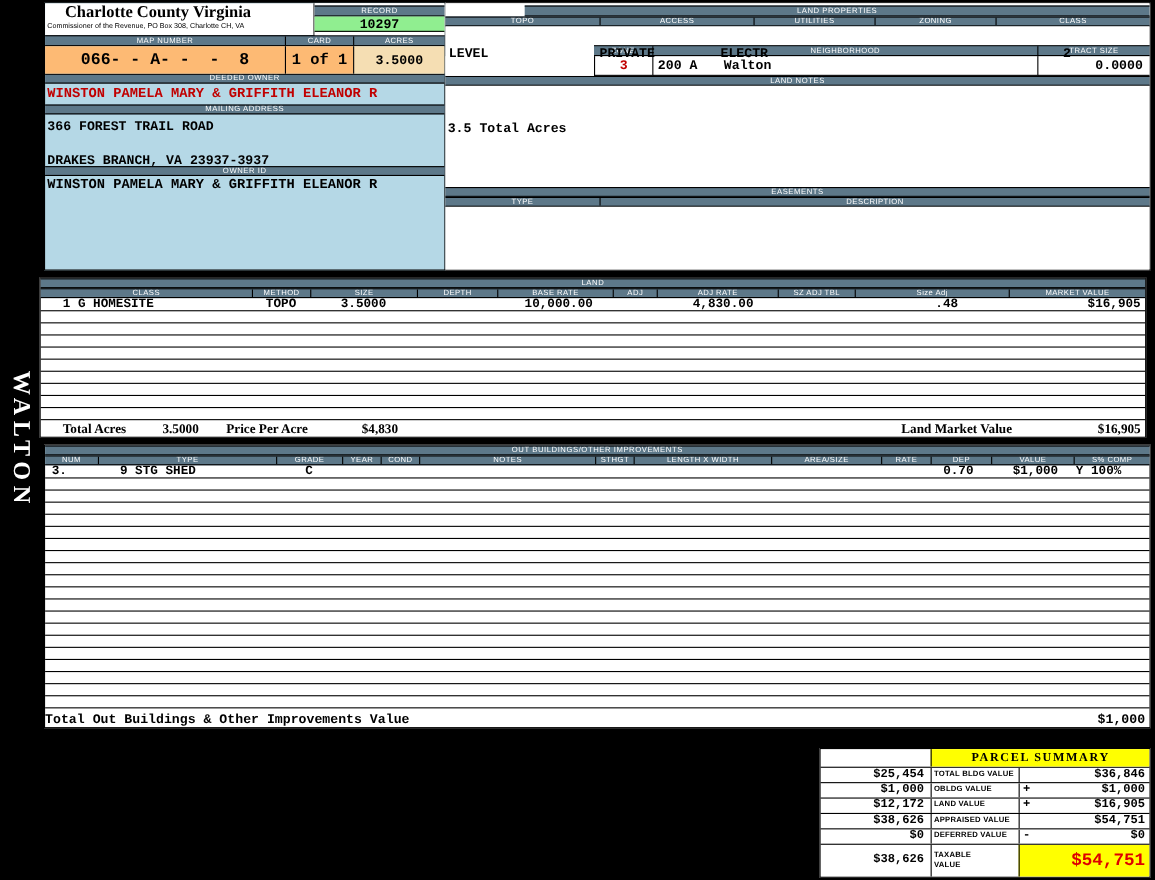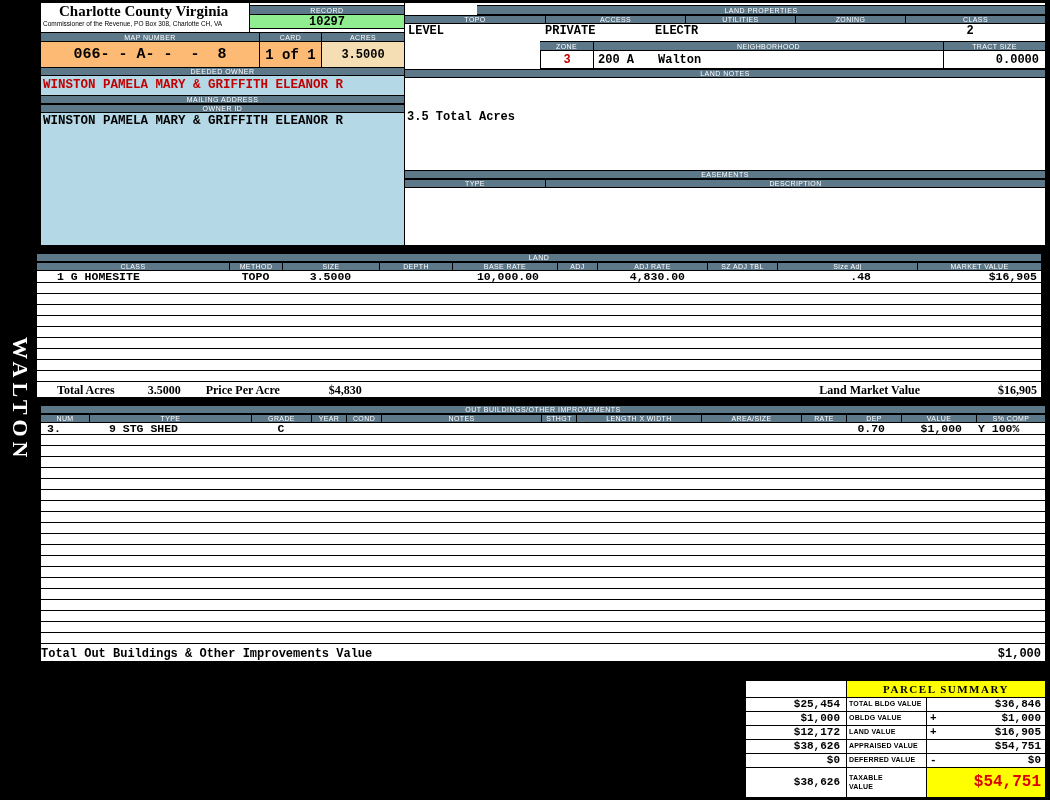--- a/index.html
+++ b/index.html
@@ -16,21 +16,21 @@
   .bar { background:#5d7889; color:#fff; font-size:7px; letter-spacing:.5px;
          display:flex; align-items:center; justify-content:center;
          border-top:1px solid #000; border-bottom:1px solid #000; overflow:hidden; }
   .hrow { display:flex; background:#5d7889; border-top:1px solid #000; border-bottom:1px solid #000; overflow:hidden; }
   .hcell { color:#fff; font-size:7px; letter-spacing:.4px; display:flex; align-items:center; justify-content:center; overflow:hidden; }
   .hcell + .hcell { border-left:1px solid #000; }
 
   
   .panel-tl { left:40px; top:2px; width:365px; height:244px; background:#b5d8e6; }
   .title-row { display:flex; height:29px; background:#fff; }
-  .title-box { width:209px; border-right:1px solid #000; overflow:hidden; }
+  .title-box { width:245px; border-right:1px solid #000; overflow:hidden; }
   .county-title { font-family:"Liberation Serif",serif; font-weight:bold; font-size:15px; line-height:17px; padding-left:18px; white-space:nowrap; }
   .commish { font-size:6.5px; padding-left:2px; white-space:nowrap; }
   .record-box { flex:1; padding-top:2px; background:#fff; }
   .record-bar { height:10px; }
   .record-val { height:14px; background:#90ee90; text-align:center; font-size:12px; line-height:14px; border-bottom:1px solid #000; }
   .map-hdr { display:flex; height:10px; }
   .map-vals { display:flex; height:25px; }
   .map-vals > div { display:flex; align-items:center; justify-content:center; overflow:hidden; }
   .w-map { width:218px; } .w-card { width:62px; border-left:1px solid #000;text-align:center; } .w-acres { flex:1; border-left:1px solid #000; }
   .val-yellow { background:#fdba74; }
@@ -45,21 +45,21 @@
   .owner-id { height:16px; line-height:16px; font-size:12.5px; padding-left:2px; white-space:nowrap; }
 
   
   .panel-tr { left:405px; top:2px; width:641px; height:244px; border-left:none; }
   .lp-row1 { display:flex; height:12px; padding-top:2px; background:#fff; }
   .lp-spacer { width:72px; }
   .lp-bar { flex:1; height:10px; }
   .lp-headers { height:9px; }
   .lpc0{width:140px;} .lpc1{width:140px;} .lpc2{width:110px;} .lpc3{width:110px;} .lpc4{flex:1;}
   .lp-values { position:relative; height:17px; background:#fff; }
-  .v { position:absolute; top:0; font-size:12px; }
+  .v { position:absolute; top:18px; font-size:12px; }
   .class-v { left:530px; width:70px; text-align:center; }
   .zone-hdr { display:flex; height:10px; }
   .zone-spacer { width:135px; background:#fff; }
   .zone-hdr-cells { flex:1; display:flex; background:#5d7889; border-top:1px solid #000; border-bottom:1px solid #000; }
   .zh0{width:53px;} .zh1{width:350px;} .zh2{flex:1;}
   .zone-vals { display:flex; height:18px; background:#fff; }
   .zcell { border-left:1px solid #000; border-bottom:1px solid #000; font-size:12px; display:flex; align-items:center; overflow:hidden; }
   .zv0 { width:53px; justify-content:center; color:#c00000; }
   .zv1 { width:350px; }
   .zv1 .nc { margin-left:4px; } .zv1 .nn { margin-left:24px; }
@@ -138,20 +138,24 @@
       <div class="hcell w-acres">ACRES</div>
     </div>
     <div class="map-vals">
       <div class="w-map val-yellow map-val mono">066- - A- -  -  8</div>
       <div class="w-card val-yellow card-val mono">1 of 1</div>
       <div class="w-acres val-tan acres-val mono">3.5000</div>
     </div>
     <div class="bar bar-full">DEEDED OWNER</div>
     <div class="owner-name mono">WINSTON PAMELA MARY &amp; GRIFFITH ELEANOR R</div>
     <div class="bar bar-full">MAILING ADDRESS</div>
+    <div class="addr mono">
+      <div>366 FOREST TRAIL ROAD</div>
+      <div class="addr2">DRAKES BRANCH, VA 23937-3937</div>
+    </div>
     <div class="bar bar-full">OWNER ID</div>
     <div class="owner-id mono">WINSTON PAMELA MARY &amp; GRIFFITH ELEANOR R</div>
   </div>
 
   <div class="panel panel-tr">
     <div class="lp-row1">
       <div class="lp-spacer"></div>
       <div class="bar lp-bar">LAND PROPERTIES</div>
     </div>
     <div class="hrow lp-headers">

